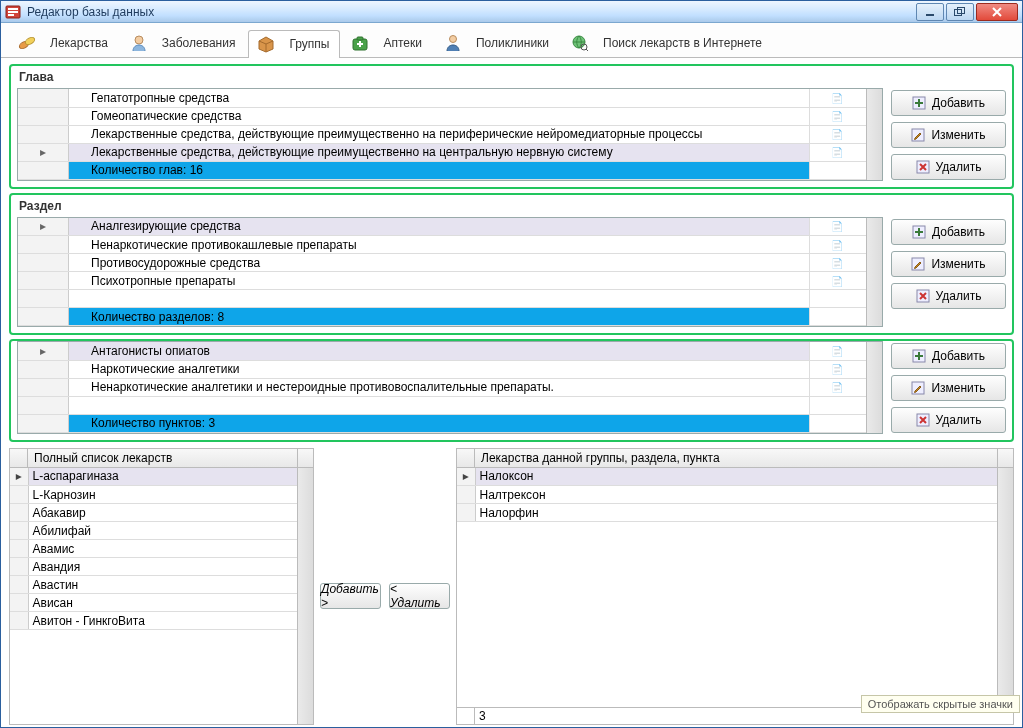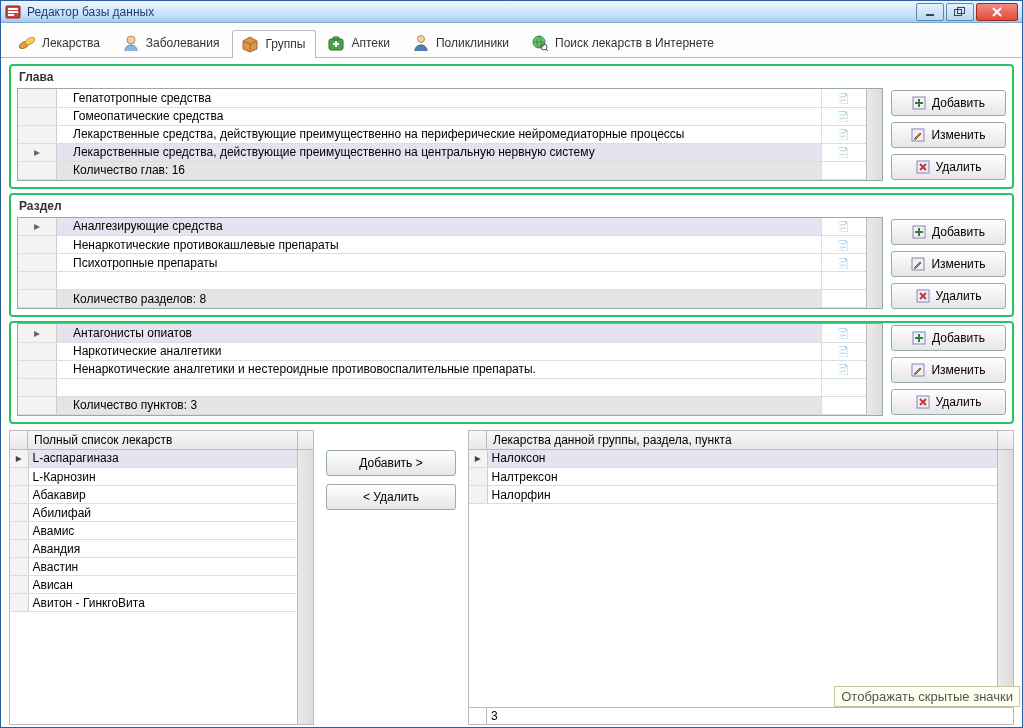--- a/index.html
+++ b/index.html
@@ -8,65 +8,65 @@
 .window { width: 1023px; height: 728px; border: 1px solid #2b5f9e; background: #fff; display: flex; flex-direction: column; }
 
 .titlebar { height: 22px; background: linear-gradient(to bottom,#eef6ff 0%,#d6eaff 40%,#c1dfff 70%,#aac9ea 100%); display: flex; align-items: center; padding: 0 4px; border-bottom: 1px solid #7ba7cf; }
 .titlebar .icon { width: 16px; height: 16px; margin-right: 6px; }
 .titlebar .title { color: #1f3b5d; flex: 1; }
 .winbtn-group { display: flex; gap: 2px; }
 .winbtn { width: 28px; height: 18px; border: 1px solid #5f87b2; border-radius: 2px; display: flex; align-items: center; justify-content: center; background: linear-gradient(to bottom,#e6f1fc,#bcd7f2); color: #2b4a6b; cursor: default; }
 .winbtn.close { width: 42px; background: linear-gradient(to bottom,#f08b83,#e24a3b); border-color:#9b2a1e; color:#fff; font-weight:bold; }
 
 .tabs { display: flex; align-items: flex-end; padding: 6px 8px 0 8px; background: #fdfdfd; border-bottom: 1px solid #bbb; gap: 2px; }
-.tab { display: flex; align-items: center; gap: 6px; padding: 4px 10px 5px 8px; border: 1px solid transparent; border-bottom: none; border-radius: 3px 3px 0 0; color: #333; cursor: default; }
+.tab { display: flex; align-items: center; gap: 14px; padding: 4px 10px 5px 8px; border: 1px solid transparent; border-bottom: none; border-radius: 3px 3px 0 0; color: #333; cursor: default; }
 .tab.active { background: #fff; border-color: #bbb; position: relative; top: 1px; }
 .tab-icon { width: 18px; height: 18px; display:flex; align-items:center; justify-content:center; }
 .tab-icon svg { width: 18px; height: 18px; }
 
 .content { flex: 1; padding: 4px 8px 0 8px; overflow: hidden; display:flex; flex-direction:column; gap:2px; }
 
 .section { border: 2px solid #22c55e; border-radius: 4px; padding: 0 6px 6px 6px; margin-top: 2px; }
 .section-title { font-weight: bold; color: #333; padding: 4px 2px 4px 2px; }
 .section-body { display: flex; gap: 8px; align-items: flex-start; }
 
 .grid-wrap { flex: 1; border: 1px solid #9aa; }
 .grid { width: 100%; border-collapse: collapse; }
-.grid td { border-bottom: 1px solid #ddd; padding: 1px 16px; height: 18px; }
+.grid td { border-bottom: 1px solid #ddd; padding: 1px 22px; height: 18px; }
 .grid td.rowhdr { width: 18px; background: #f3f3f3; border-right: 1px solid #ccc; text-align:center; color:#666; }
 .grid td.itemicon { width: 18px; text-align:center; color:#b79b50; border-left:1px solid #ddd;}
 .grid .selected td.cell { background: #e6e3f0; }
-.grid .footer td.cell { background: #e5e5e5; }
+.grid .footer td.cell { background: #0ea5e9; }
 .vsb { width: 16px; background: linear-gradient(to right,#eaeaea,#dcdcdc); border-left:1px solid #bbb; }
 
 .btn-col { width: 115px; display: flex; flex-direction: column; gap: 6px; padding-top: 2px; }
 .btn { height: 26px; border: 1px solid #9aa; border-radius: 3px; background: linear-gradient(to bottom,#fefefe,#e6e6e6); display:flex; align-items:center; justify-content:center; gap:6px; cursor:default; }
 .btn-icon { width:14px; height:14px; display:inline-flex; align-items:center; justify-content:center; }
 
-.lower { flex: 1; display:flex; gap:12px; padding: 4px 0 2px 0; min-height: 0; }
+.lower { flex: 1; display:flex; gap:6px; padding: 4px 0 2px 0; min-height: 0; }
 .panel { border:1px solid #bbb; display:flex; flex-direction:column; min-height:0; }
 .panel-left { flex: 0 0 305px; }
-.panel-mid { flex: 0 0 130px; border:none; display:flex; flex-direction:column; align-items:center; gap:8px; padding-top:20px; }
+.panel-mid { flex: 0 0 130px; border:none; display:flex; flex-direction:row; align-items:center; gap:8px; padding-top:20px;font-style:italic; }
 .panel-right { flex: 1; }
 .panel-mid .btn { width: 100%; }
 
 .gridhdr { background:linear-gradient(to bottom,#f8f8f8,#e8e8e8); border-bottom:1px solid #bbb; display:flex; }
 .gridhdr .hcorner{ width:18px; border-right:1px solid #bbb;}
 .gridhdr .hcell{ flex:1; padding:2px 6px; }
 .gridbody-wrap{ flex:1; overflow:hidden; display:flex;}
 .gridbody{ flex:1; overflow-y:hidden;}
 .gridbody table{ width:100%; border-collapse:collapse;}
 .gridbody td{ border-bottom:1px solid #ddd; padding:1px 4px; height:18px;}
 .gridbody td.rowhdr{ width:18px; background:#f3f3f3; border-right:1px solid #ccc; text-align:center; color:#444;}
 .gridbody .selected td.cell { background: #e6e3f0; }
 .gridfoot { border-top:1px solid #bbb; display:flex; background:#fff;}
 .gridfoot .hcorner{width:18px;border-right:1px solid #bbb;}
 .gridfoot .fcell{flex:1; padding:1px 4px;}
 
-.status-bubble{ position:absolute; right:2px; bottom:20px; background:#fffff0; border:1px solid #c6c6a8; padding:2px 6px; font-size:13px; color:#555;}
+.status-bubble{ position:absolute; right:2px; bottom:14px; background:#fffff0; border:1px solid #c6c6a8; padding:2px 6px; font-size:11px; color:#555;}
 .abs-wrap{position:relative;}
 
 .doc-icon::before{content:"📄";font-size:10px;}
 </style>
 </head>
 <body>
 
 <div class="window abs-wrap">
 
   <div class="titlebar">
@@ -239,20 +239,25 @@
                   <td class="cell">Аналгезирующие средства</td>
                   <td class="itemicon doc-icon"></td>
                 </tr>
             <tr>
                   <td class="rowhdr"></td>
                   <td class="cell">Ненаркотические противокашлевые препараты</td>
                   <td class="itemicon doc-icon"></td>
                 </tr>
             <tr>
                   <td class="rowhdr"></td>
+                  <td class="cell">Противосудорожные средства</td>
+                  <td class="itemicon doc-icon"></td>
+                </tr>
+            <tr>
+                  <td class="rowhdr"></td>
                   <td class="cell">Психотропные препараты</td>
                   <td class="itemicon doc-icon"></td>
                 </tr>
             <tr>
                   <td class="rowhdr"></td>
                   <td class="cell">&nbsp;</td>
                   <td class="itemicon"></td>
                 </tr>
             <tr class="footer">
                   <td class="rowhdr"></td>

